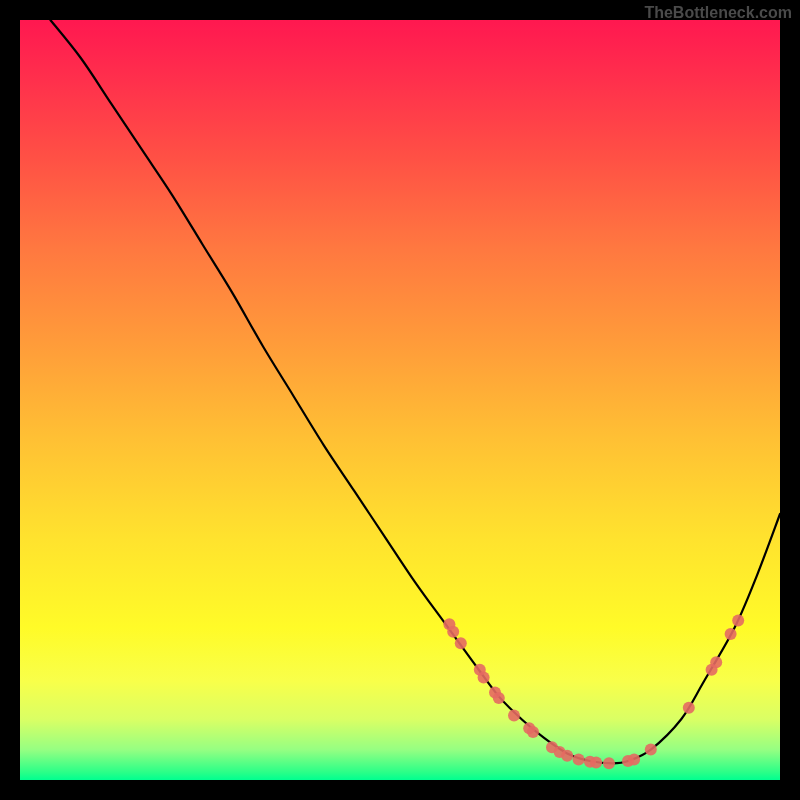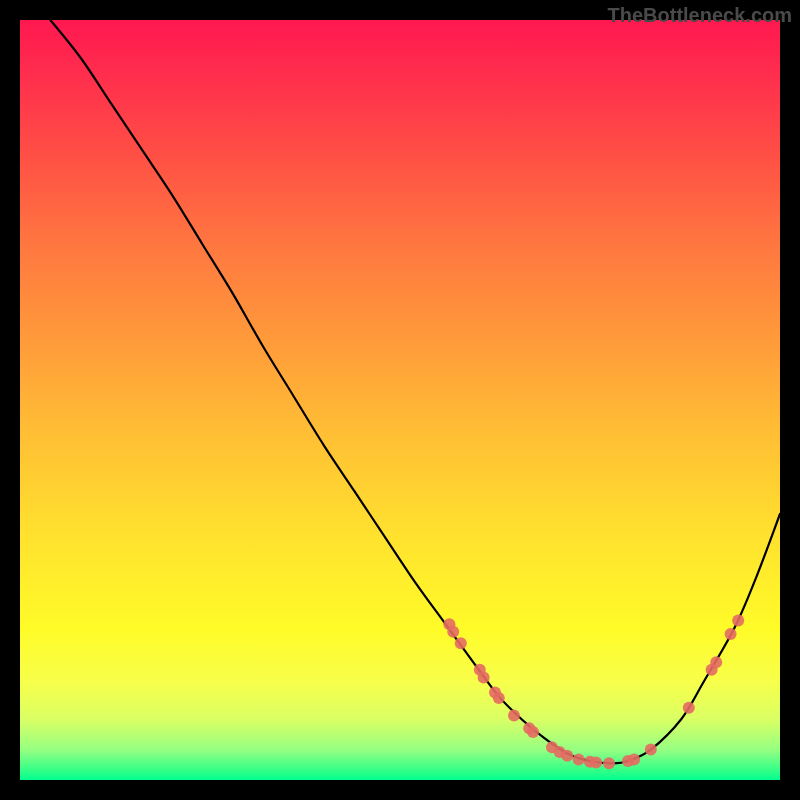--- a/index.html
+++ b/index.html
@@ -9,21 +9,21 @@
     background: #000;
     font-family: Arial, Helvetica, sans-serif;
     position: relative;
     overflow: hidden;
   }
   .watermark {
     position: absolute;
     top: 4px;
     right: 8px;
     color: #4a4a4a;
-    font-size: 20px;
+    font-size: 16px;
     font-weight: bold;
     z-index: 10;
   }
   .plot-area {
     position: absolute;
     left: 20px;
     top: 20px;
     width: 760px;
     height: 760px;
   }

